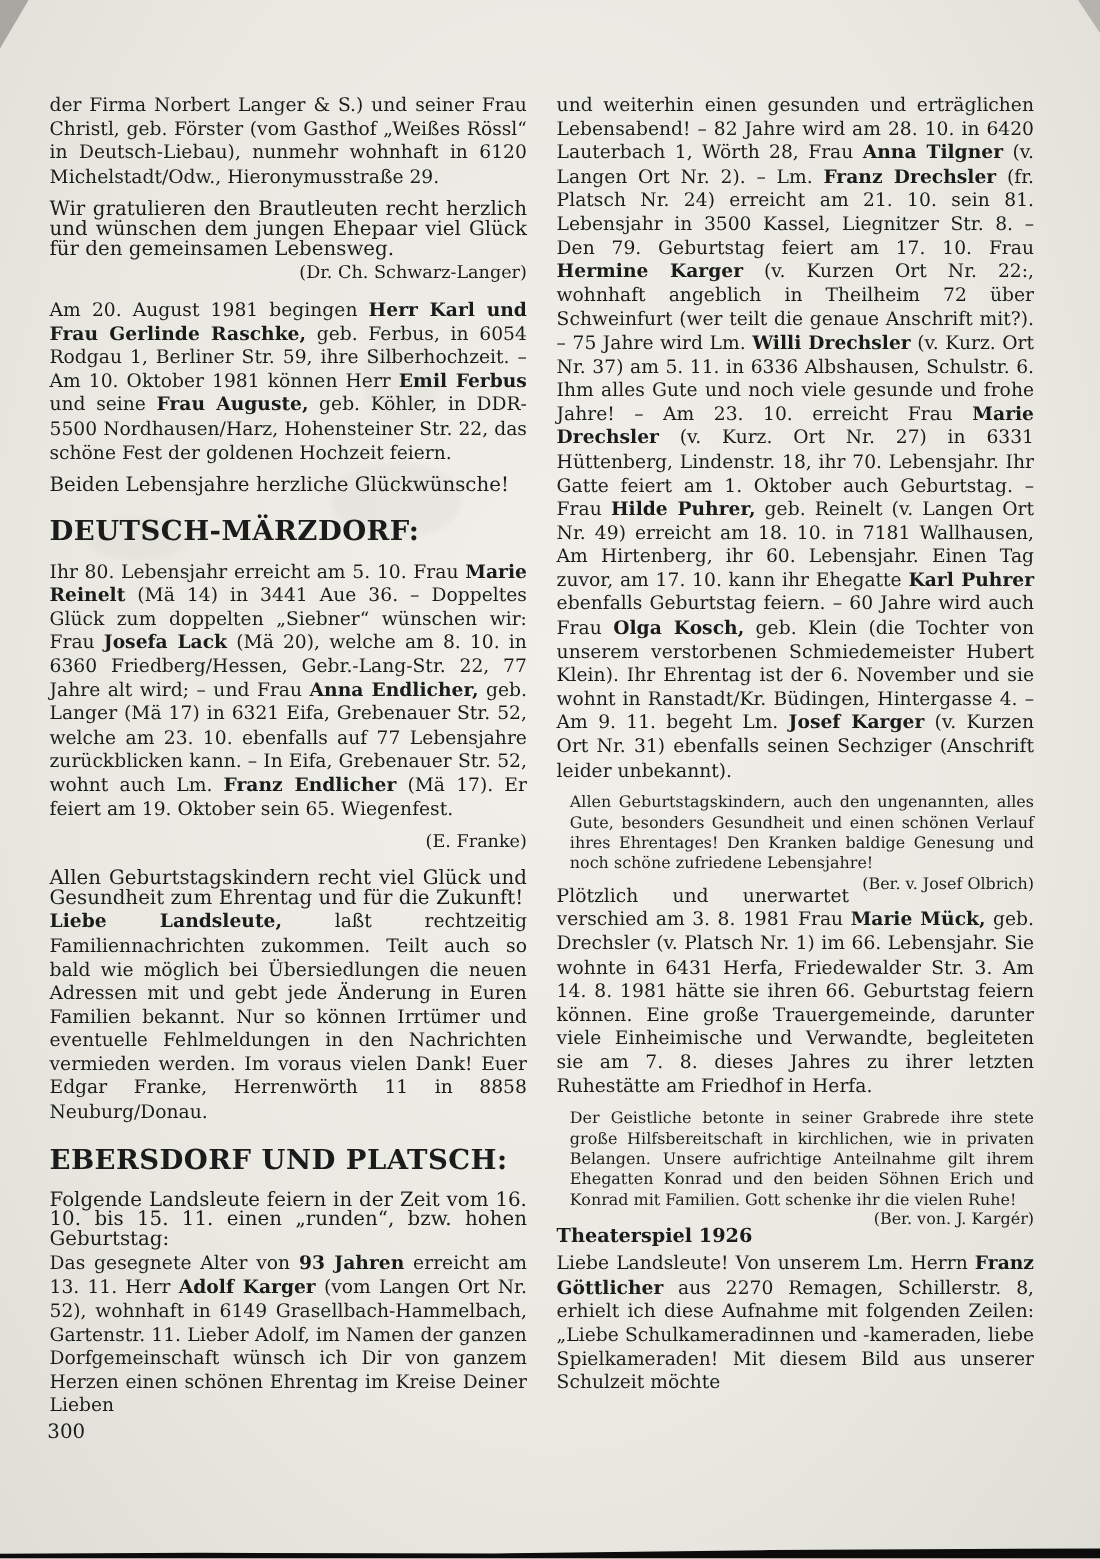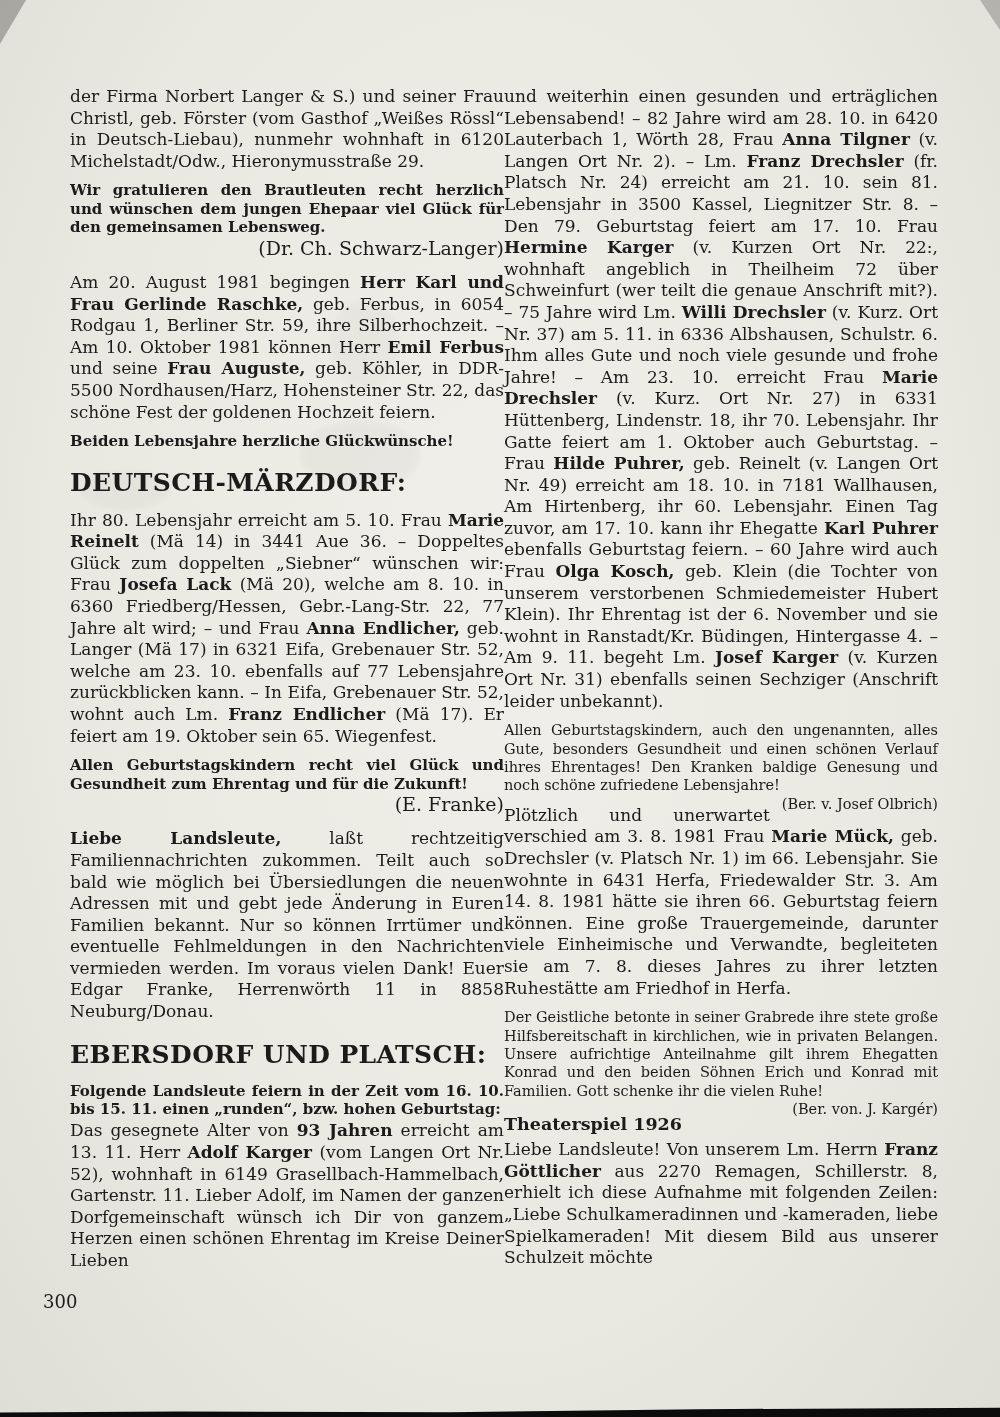--- a/index.html
+++ b/index.html
@@ -4,29 +4,29 @@
 <style>
   html,body{margin:0;padding:0;}
   body{
     width:1000px;height:1417px;position:relative;overflow:hidden;
     background:radial-gradient(ellipse at 50% 42%, #f0efe9 0%, #e9e8e1 62%, #dfded6 100%);
     font-family:"DejaVu Serif", serif;
     color:#1b1b1b;
   }
   .page{position:absolute;inset:0;}
   .columns{
-    position:absolute;left:70px;top:86px;width:895px;
-    display:flex;
+    position:absolute;left:45px;top:86px;width:895px;
+    display:flex;gap:27px;
   }
   .col{width:434px;}
   .block{margin:0 0 9px 0;}
   .body{font-size:17px;line-height:21.6px;text-align:justify;}
-  .small{font-size:15px;line-height:18.4px;text-align:justify;margin-bottom:2px;font-weight:bold;}
-  .smallsig{font-size:14.5px;line-height:18.4px;text-align:justify;margin-bottom:10px;}
-  .signature{font-size:19px;line-height:18.4px;text-align:right;margin-bottom:15px;}
+  .small{font-size:18px;line-height:18.4px;text-align:justify;margin-bottom:2px;}
+  .smallsig{font-size:14.5px;line-height:18.4px;text-align:justify;margin-bottom:10px;margin-left:12px;}
+  .signature{font-size:16px;line-height:18.4px;text-align:right;margin-bottom:15px;}
   .heading{font-size:25px;font-weight:bold;letter-spacing:.4px;margin:17px 0 13px 0;}
   .subheading{font-size:17.5px;font-weight:bold;margin:14px 0 5px 0;}
   .b{font-weight:bold;}
   .sig{float:right;padding-left:12px;}
   .pageno{position:absolute;left:43px;top:1291px;font-size:18px;}
   
   .scan-edge-bottom{
     position:absolute;left:0;right:0;bottom:0;height:12px;background:#0c0c0c;
     clip-path:polygon(0 62%, 18% 55%, 45% 60%, 70% 35%, 100% 22%, 100% 100%, 0 100%);
   }
@@ -54,22 +54,22 @@
 
   <div class="columns">
     <div class="col" id="col-left">
         <div class="block body"><span>der Firma Norbert Langer &amp; S.) und seiner Frau Christl, geb. Förster (vom Gasthof „Weißes Rössl“ in Deutsch-Liebau), nunmehr wohnhaft in 6120 Michelstadt/Odw., Hieronymusstraße 29.</span></div>
         <div class="block small"><span>Wir gratulieren den Brautleuten recht herzlich und wünschen dem jungen Ehepaar viel Glück für den gemeinsamen Lebensweg.</span></div>
         <div class="block signature"><span>(Dr. Ch. Schwarz-Langer)</span></div>
         <div class="block body"><span>Am 20. August 1981 begingen </span><span class="b">Herr Karl und Frau Gerlinde Raschke,</span><span> geb. Ferbus, in 6054 Rodgau 1, Berliner Str. 59, ihre Silberhochzeit. – Am 10. Oktober 1981 können Herr </span><span class="b">Emil Ferbus</span><span> und seine </span><span class="b">Frau Auguste,</span><span> geb. Köhler, in DDR-5500 Nordhausen/Harz, Hohensteiner Str. 22, das schöne Fest der goldenen Hochzeit feiern.</span></div>
         <div class="block small"><span>Beiden Lebensjahre herzliche Glückwünsche!</span></div>
         <div class="block heading"><span>DEUTSCH-MÄRZDORF:</span></div>
         <div class="block body"><span>Ihr 80. Lebensjahr erreicht am 5. 10. Frau </span><span class="b">Marie Reinelt</span><span> (Mä 14) in 3441 Aue 36. – Doppeltes Glück zum doppelten „Siebner“ wünschen wir: Frau </span><span class="b">Josefa Lack</span><span> (Mä 20), welche am 8. 10. in 6360 Friedberg/Hessen, Gebr.-Lang-Str. 22, 77 Jahre alt wird; – und Frau </span><span class="b">Anna Endlicher,</span><span> geb. Langer (Mä 17) in 6321 Eifa, Grebenauer Str. 52, welche am 23. 10. ebenfalls auf 77 Lebensjahre zurückblicken kann. – In Eifa, Grebenauer Str. 52, wohnt auch Lm. </span><span class="b">Franz Endlicher</span><span> (Mä 17). Er feiert am 19. Oktober sein 65. Wiegenfest.</span></div>
+        <div class="block signature"><span>(E. Franke)</span></div>
         <div class="block small"><span>Allen Geburtstagskindern recht viel Glück und Gesundheit zum Ehrentag und für die Zukunft!</span></div>
-        <div class="block signature"><span>(E. Franke)</span></div>
         <div class="block body"><span class="b">Liebe Landsleute,</span><span> laßt rechtzeitig Familiennachrichten zukommen. Teilt auch so bald wie möglich bei Übersiedlungen die neuen Adressen mit und gebt jede Änderung in Euren Familien bekannt. Nur so können Irrtümer und eventuelle Fehlmeldungen in den Nachrichten vermieden werden. Im voraus vielen Dank! Euer Edgar Franke, Herrenwörth 11 in 8858 Neuburg/Donau.</span></div>
         <div class="block heading"><span>EBERSDORF UND PLATSCH:</span></div>
         <div class="block small"><span>Folgende Landsleute feiern in der Zeit vom 16. 10. bis 15. 11. einen „runden“, bzw. hohen Geburtstag:</span></div>
         <div class="block body"><span>Das gesegnete Alter von </span><span class="b">93 Jahren</span><span> erreicht am 13. 11. Herr </span><span class="b">Adolf Karger</span><span> (vom Langen Ort Nr. 52), wohnhaft in 6149 Grasellbach-Hammelbach, Gartenstr. 11. Lieber Adolf, im Namen der ganzen Dorfgemeinschaft wünsch ich Dir von ganzem Herzen einen schönen Ehrentag im Kreise Deiner Lieben</span></div>
       </div>
     <div class="col" id="col-right">
         <div class="block body"><span>und weiterhin einen gesunden und erträglichen Lebensabend! – 82 Jahre wird am 28. 10. in 6420 Lauterbach 1, Wörth 28, Frau </span><span class="b">Anna Tilgner</span><span> (v. Langen Ort Nr. 2). – Lm. </span><span class="b">Franz Drechsler</span><span> (fr. Platsch Nr. 24) erreicht am 21. 10. sein 81. Lebensjahr in 3500 Kassel, Liegnitzer Str. 8. – Den 79. Geburtstag feiert am 17. 10. Frau </span><span class="b">Hermine Karger</span><span> (v. Kurzen Ort Nr. 22:, wohnhaft angeblich in Theilheim 72 über Schweinfurt (wer teilt die genaue Anschrift mit?). – 75 Jahre wird Lm. </span><span class="b">Willi Drechsler</span><span> (v. Kurz. Ort Nr. 37) am 5. 11. in 6336 Albshausen, Schulstr. 6. Ihm alles Gute und noch viele gesunde und frohe Jahre! – Am 23. 10. erreicht Frau </span><span class="b">Marie Drechsler</span><span> (v. Kurz. Ort Nr. 27) in 6331 Hüttenberg, Lindenstr. 18, ihr 70. Lebensjahr. Ihr Gatte feiert am 1. Oktober auch Geburtstag. – Frau </span><span class="b">Hilde Puhrer,</span><span> geb. Reinelt (v. Langen Ort Nr. 49) erreicht am 18. 10. in 7181 Wallhausen, Am Hirtenberg, ihr 60. Lebensjahr. Einen Tag zuvor, am 17. 10. kann ihr Ehegatte </span><span class="b">Karl Puhrer</span><span> ebenfalls Geburtstag feiern. – 60 Jahre wird auch Frau </span><span class="b">Olga Kosch,</span><span> geb. Klein (die Tochter von unserem verstorbenen Schmiedemeister Hubert Klein). Ihr Ehrentag ist der 6. November und sie wohnt in Ranstadt/Kr. Büdingen, Hintergasse 4. – Am 9. 11. begeht Lm. </span><span class="b">Josef Karger</span><span> (v. Kurzen Ort Nr. 31) ebenfalls seinen Sechziger (Anschrift leider unbekannt).</span></div>
         <div class="block smallsig"><span>Allen Geburtstagskindern, auch den ungenannten, alles Gute, besonders Gesundheit und einen schönen Verlauf ihres Ehrentages! Den Kranken baldige Genesung und noch schöne zufriedene Lebensjahre! </span><span class="sig">(Ber. v. Josef Olbrich)</span></div>
         <div class="block body"><span>Plötzlich und unerwartet verschied am 3. 8. 1981 Frau </span><span class="b">Marie Mück,</span><span> geb. Drechsler (v. Platsch Nr. 1) im 66. Lebensjahr. Sie wohnte in 6431 Herfa, Friedewalder Str. 3. Am 14. 8. 1981 hätte sie ihren 66. Geburtstag feiern können. Eine große Trauergemeinde, darunter viele Einheimische und Verwandte, begleiteten sie am 7. 8. dieses Jahres zu ihrer letzten Ruhestätte am Friedhof in Herfa.</span></div>
         <div class="block smallsig"><span>Der Geistliche betonte in seiner Grabrede ihre stete große Hilfsbereitschaft in kirchlichen, wie in privaten Belangen. Unsere aufrichtige Anteilnahme gilt ihrem Ehegatten Konrad und den beiden Söhnen Erich und Konrad mit Familien. Gott schenke ihr die vielen Ruhe! </span><span class="sig">(Ber. von. J. Kargér)</span></div>

